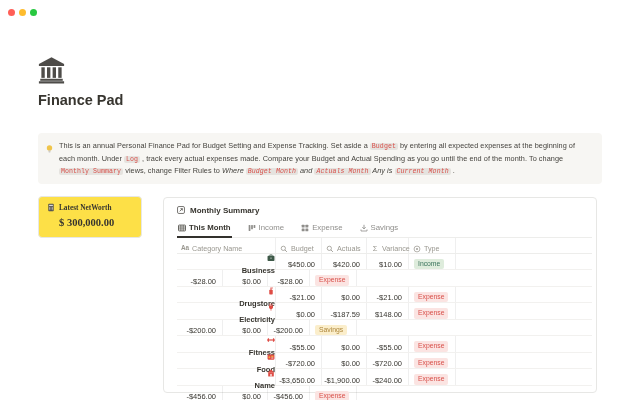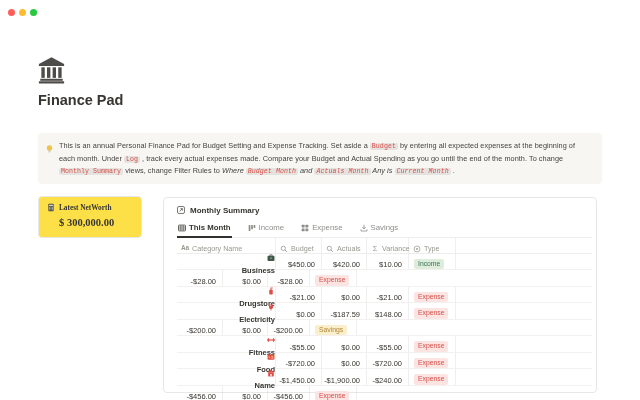--- a/index.html
+++ b/index.html
@@ -315,21 +315,21 @@
         </div>
         <div class="trow">
           <div class="cell name-cell col-name">
             <span class="row-ic" style="color: rgb(222, 76, 69);"><svg viewBox="0 0 12 12">
                 <path d="M6 0.8 11.4 5.6 H0.6Z" fill="currentColor"></path>
                 <rect x="1.8" y="5.6" width="8.4" height="5.6" fill="currentColor"></rect>
                 <rect x="4.9" y="7.4" width="2.2" height="3.8" fill="#fff" opacity="0.85"></rect>
               </svg></span>
             <span>Name</span>
           </div>
-          <div class="cell num-cell col-budget">-$1,450.00</div>
+          <div class="cell num-cell col-budget">-$3,650.00</div>
           <div class="cell num-cell col-actuals">-$1,900.00</div>
           <div class="cell num-cell col-variance">-$240.00</div>
           <div class="cell col-type">
             <span class="badge" style="background: rgb(251, 228, 226); color: rgb(216, 80, 74);">Expense</span>
           </div>
           <div class="cell col-extra last"></div>
         </div>
         <div class="trow">
           <div class="cell num-cell col-budget">-$456.00</div>
           <div class="cell num-cell col-actuals">$0.00</div>

